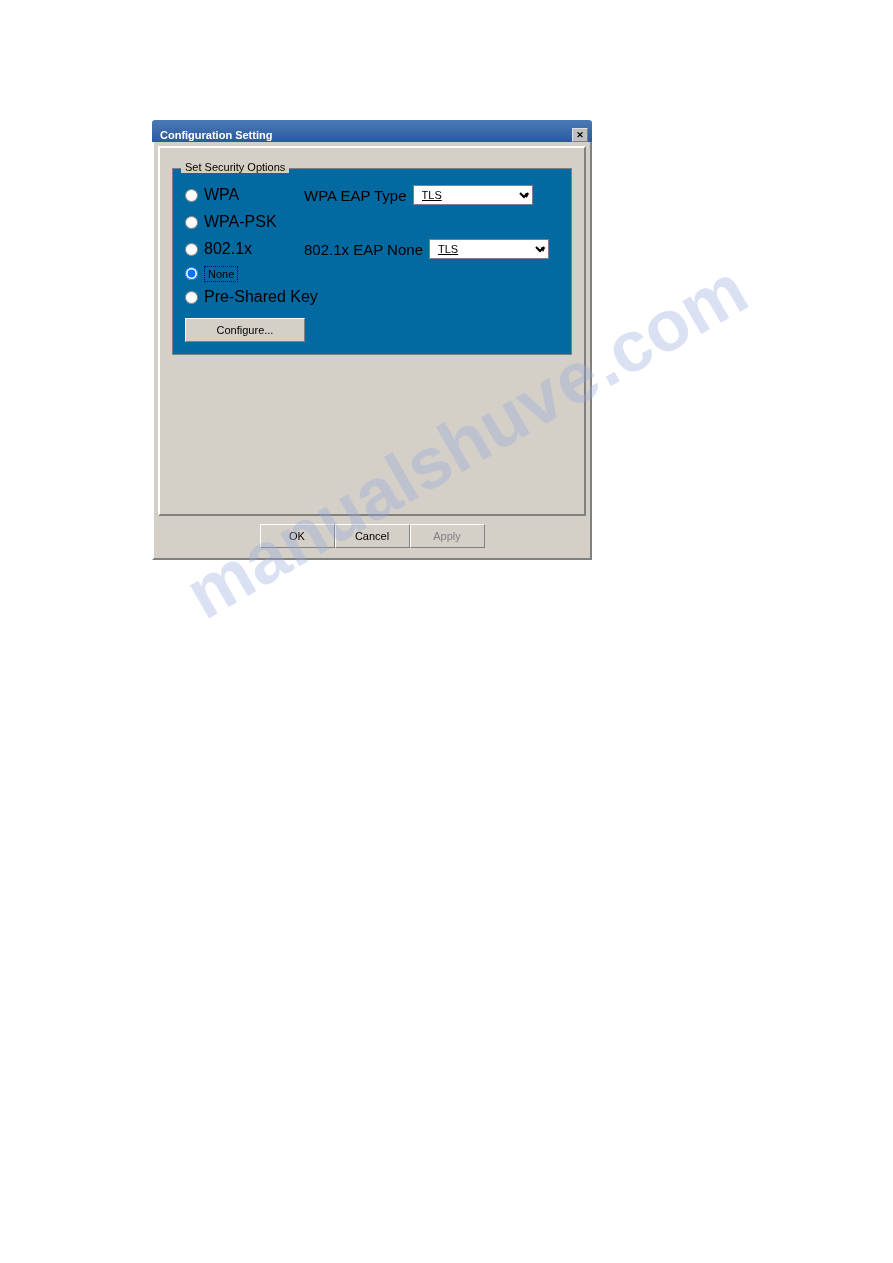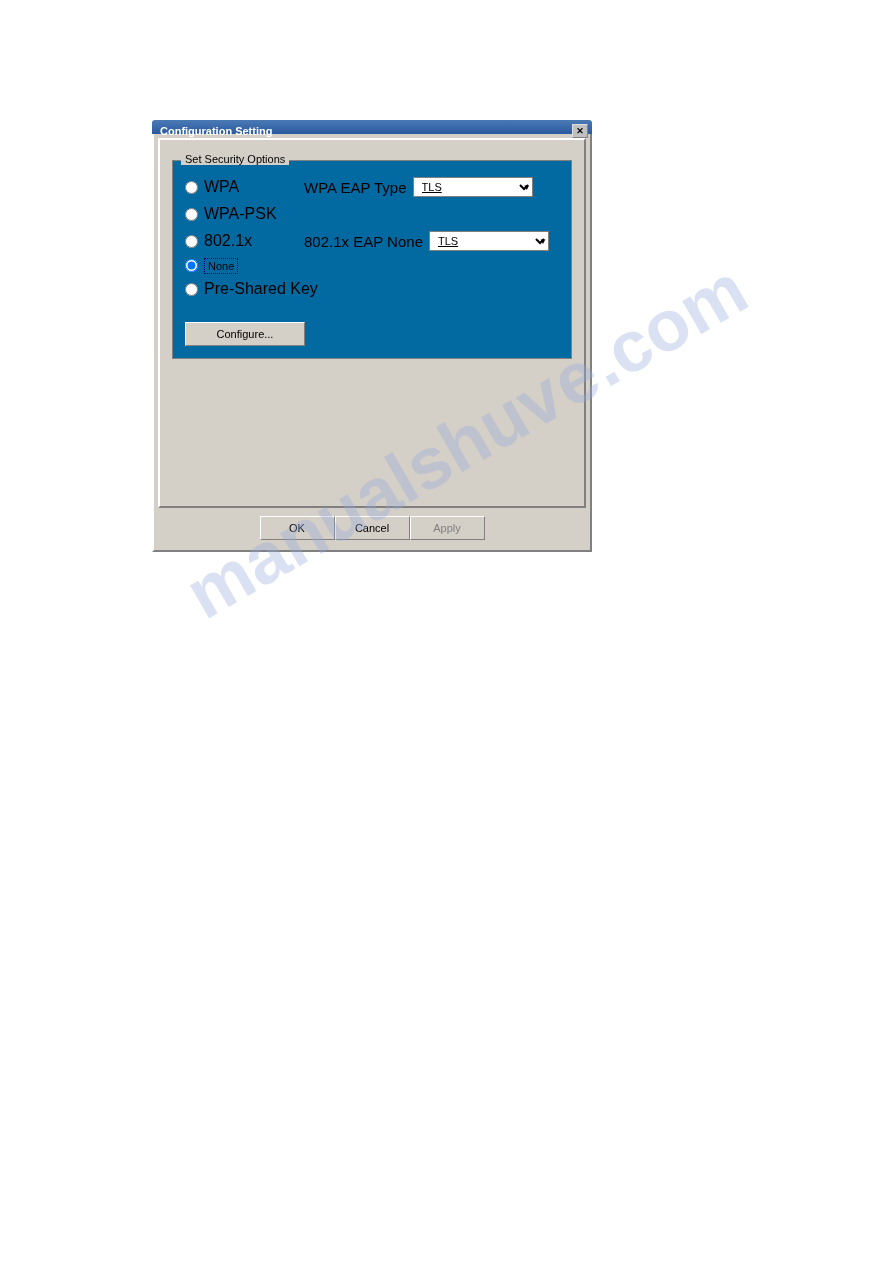--- a/index.html
+++ b/index.html
@@ -35,21 +35,21 @@
     .dialog-wrapper {
       position: absolute;
       top: 120px;
       left: 152px;
       width: 440px;
     }
 
     
     .title-bar {
       background: linear-gradient(to bottom, #4a7ab5, #2a5a9f);
-      height: 14px;
+      height: 22px;
       display: flex;
       align-items: center;
       justify-content: space-between;
       padding: 8px 4px 0 8px;
       border-top-left-radius: 3px;
       border-top-right-radius: 3px;
     }
 
     .title-bar-text {
       color: white;
@@ -198,21 +198,21 @@
       background: #ffffff;
       border: 1px solid #808080;
       font-size: 11px;
       padding: 0 4px;
       cursor: pointer;
       padding-right: 16px;
     }
 
     
     .configure-btn {
-      margin-top: 24px;
+      margin-top: 12px;
       width: 120px;
       height: 24px;
       background: #d4d0c8;
       border-top: 1px solid #ffffff;
       border-left: 1px solid #ffffff;
       border-right: 1px solid #808080;
       border-bottom: 1px solid #808080;
       font-size: 11px;
       cursor: pointer;
       display: flex;

